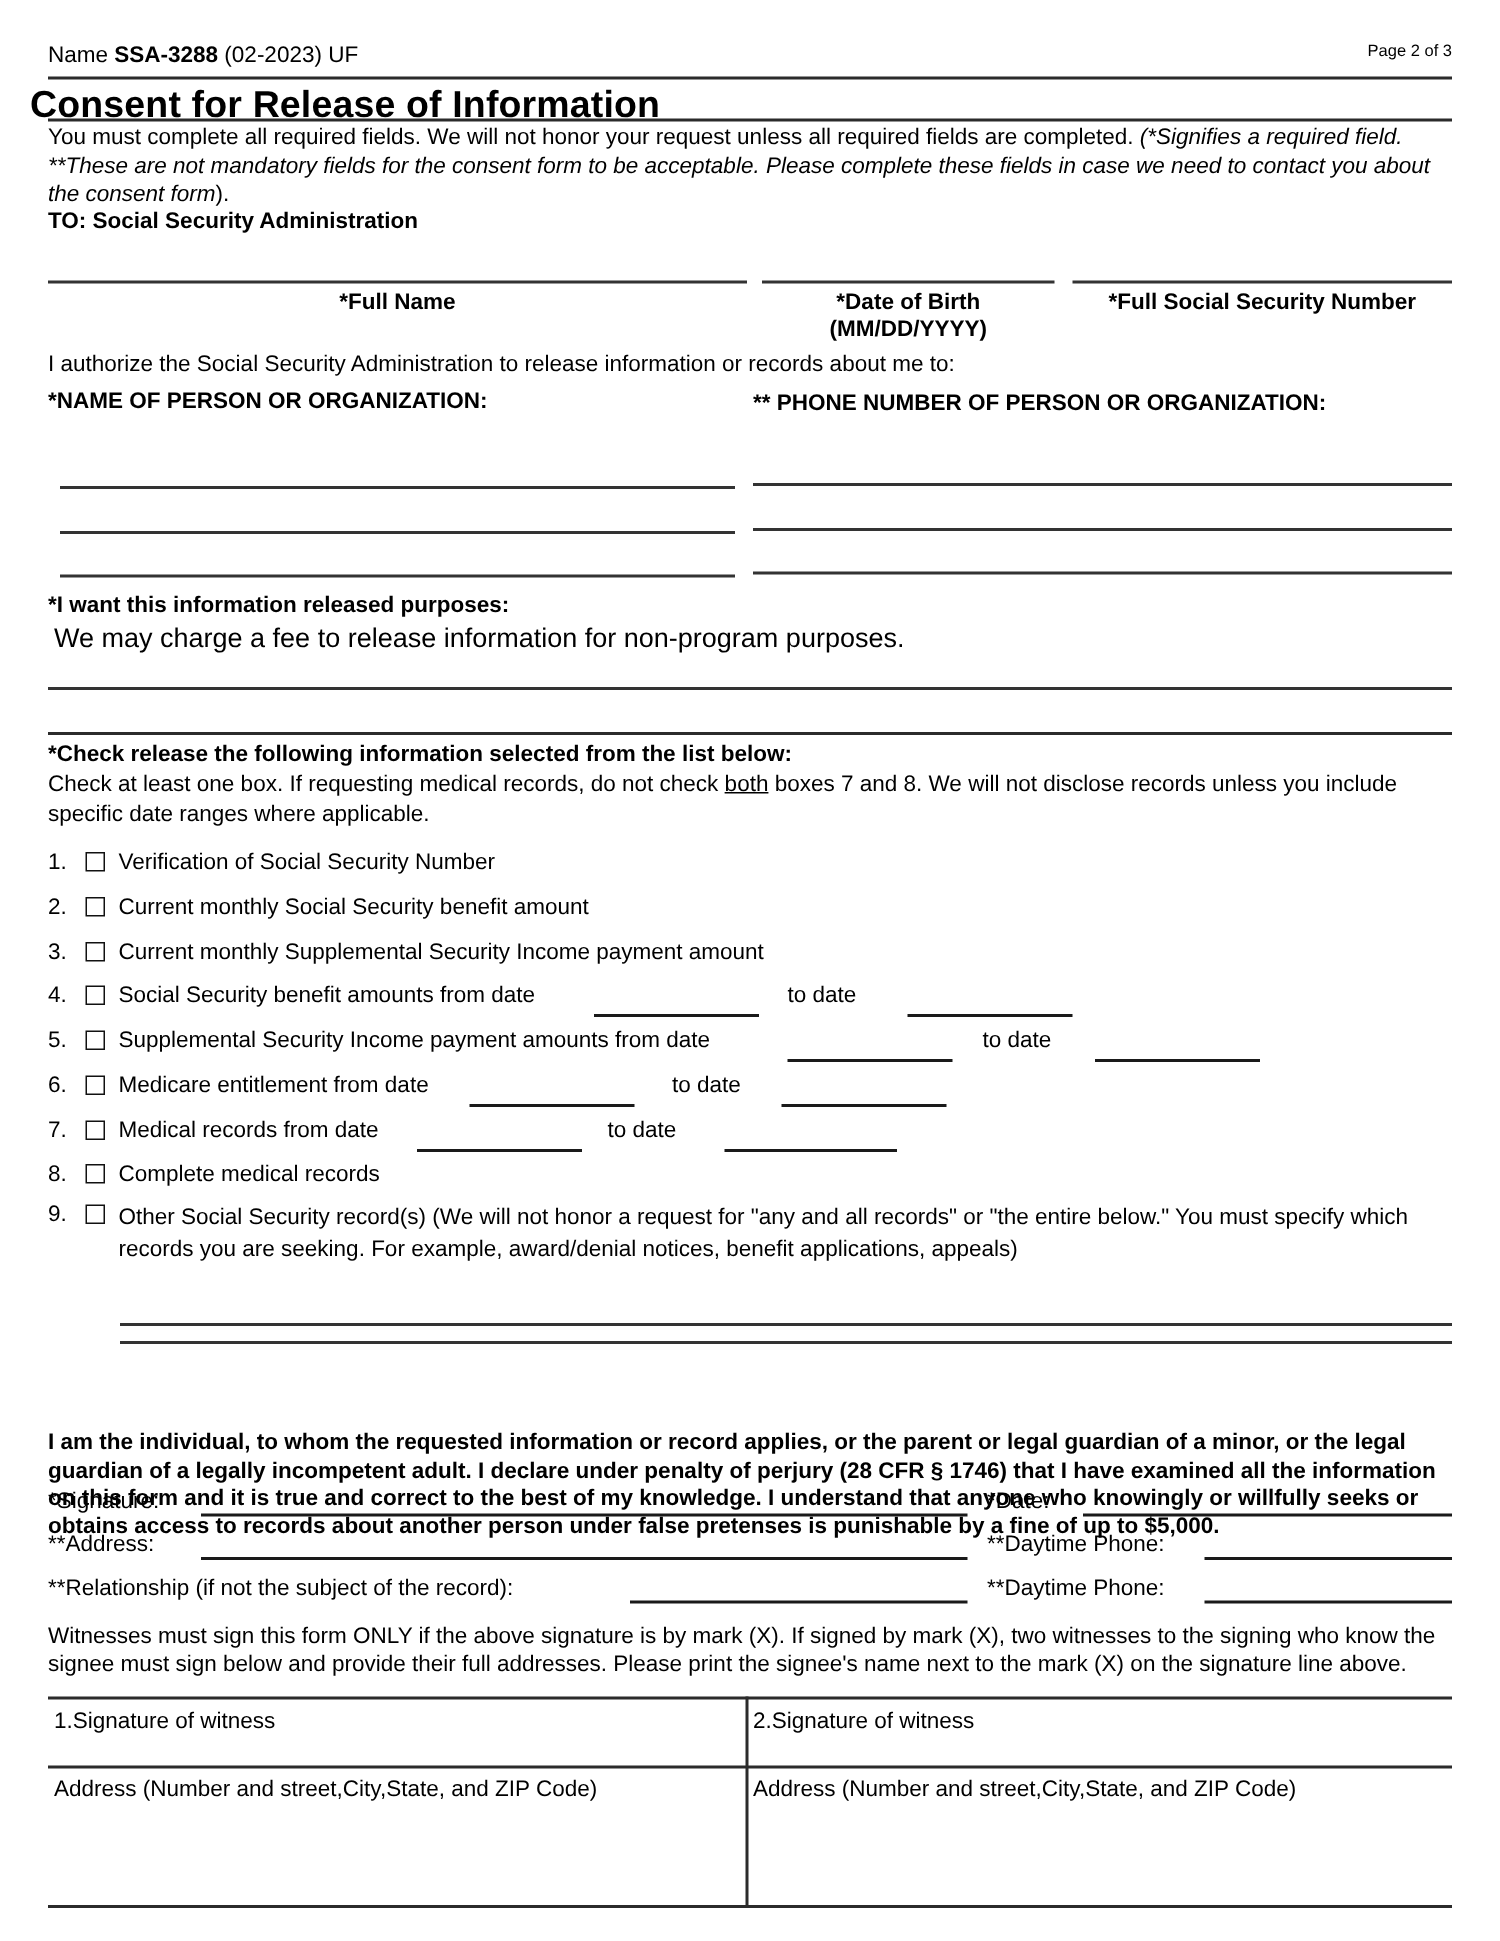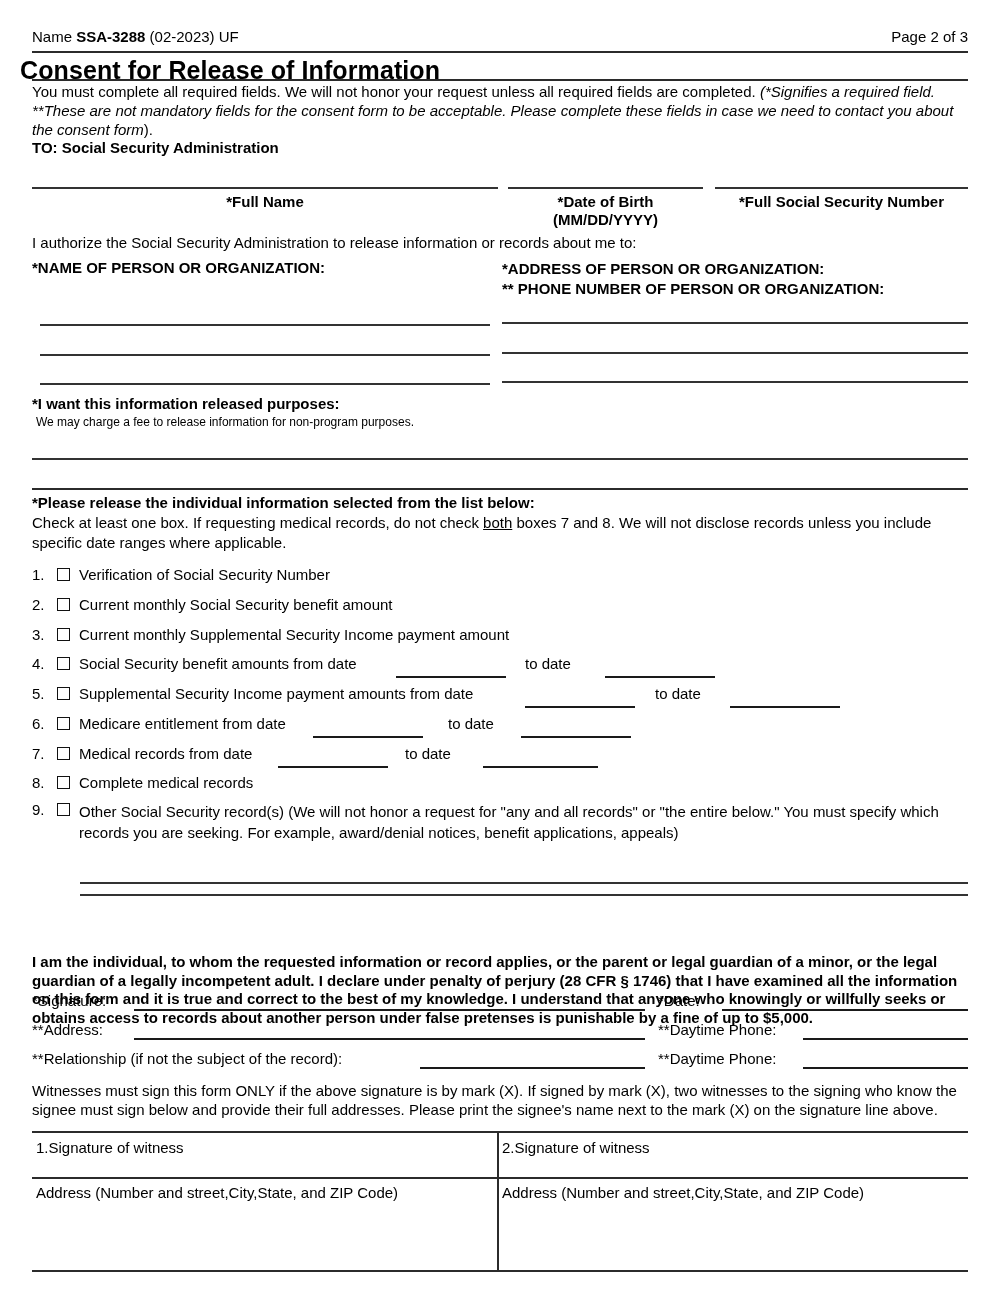--- a/index.html
+++ b/index.html
@@ -22,21 +22,21 @@
 
   
   .hdr-left {
     left: 32px; top: 28px;
     font-size: 15px;
     white-space: nowrap;
   }
   .hdr-left b { font-weight: bold; }
   .hdr-right {
     right: 32px; top: 28px;
-    font-size: 15px;
+    font-size: 11px;
     white-space: nowrap;
   }
   .rule {
     left: 32px;
     width: 936px;
     height: 2px;
     background: #2b2b2b;
   }
 
   .section-title {
@@ -89,21 +89,21 @@
   .blankline { height: 2px; background: #333333; }
 
   
   .reason-label {
     left: 32px; top: 395px;
     font-size: 15px;
     font-weight: bold;
   }
   .reason-note {
     left: 36px; top: 415px;
-    font-size: 12px;
+    font-size: 18px;
   }
 
   
   .list-head {
     left: 32px; top: 494px;
     font-size: 15px;
     font-weight: bold;
   }
   .list-sub {
     left: 32px; top: 513px;
@@ -211,39 +211,38 @@
   <div class="abs idcap" style="left:32px;width:466px;">*Full Name</div>
   <div class="abs idcap" style="left:498px;width:215px;">
     <div>*Date of Birth</div>
     <div>(MM/DD/YYYY)</div>
   </div>
   <div class="abs idcap" style="left:713px;width:257px;">*Full Social Security Number</div>
 
   <div class="abs auth-line">I authorize the Social Security Administration to release information or records about me to:</div>
   <div class="abs org-name-label">*NAME OF PERSON OR ORGANIZATION:</div>
   <div class="abs org-addr-label">
-    <div>*ADDRESS OF PERSON OR ORGANIZATION:</div>
     <div>** PHONE NUMBER OF PERSON OR ORGANIZATION:</div>
   </div>
 
   <div class="abs blankline" style="left:40px;width:450px;top:324px;"></div>
   <div class="abs blankline" style="left:40px;width:450px;top:354px;"></div>
   <div class="abs blankline" style="left:40px;width:450px;top:383px;"></div>
 
   <div class="abs blankline" style="left:502px;width:466px;top:322px;"></div>
   <div class="abs blankline" style="left:502px;width:466px;top:352px;"></div>
   <div class="abs blankline" style="left:502px;width:466px;top:381px;"></div>
 
   <div class="abs reason-label">*I want this information released purposes:</div>
   <div class="abs reason-note">We may charge a fee to release information for non-program purposes.</div>
 
   <div class="abs blankline" style="left:32px;width:936px;top:458px;"></div>
   <div class="abs rule" style="top:488px;"></div>
 
-  <div class="abs list-head">*Please release the individual information selected from the list below:</div>
+  <div class="abs list-head">*Check release the following information selected from the list below:</div>
   <div class="abs list-sub">
     <span>Check at least one box. If requesting medical records, do not check </span><u>both</u><span> boxes 7 and 8. We will not disclose records unless you include specific date ranges where applicable.</span>
   </div>
 
   <div class="abs item" style="top:566px;left:0;width:1000px;">
     <span class="num">1.</span>
     <span class="cbox"></span>
     <span class="txt">Verification of Social Security Number</span>
   </div>
 

